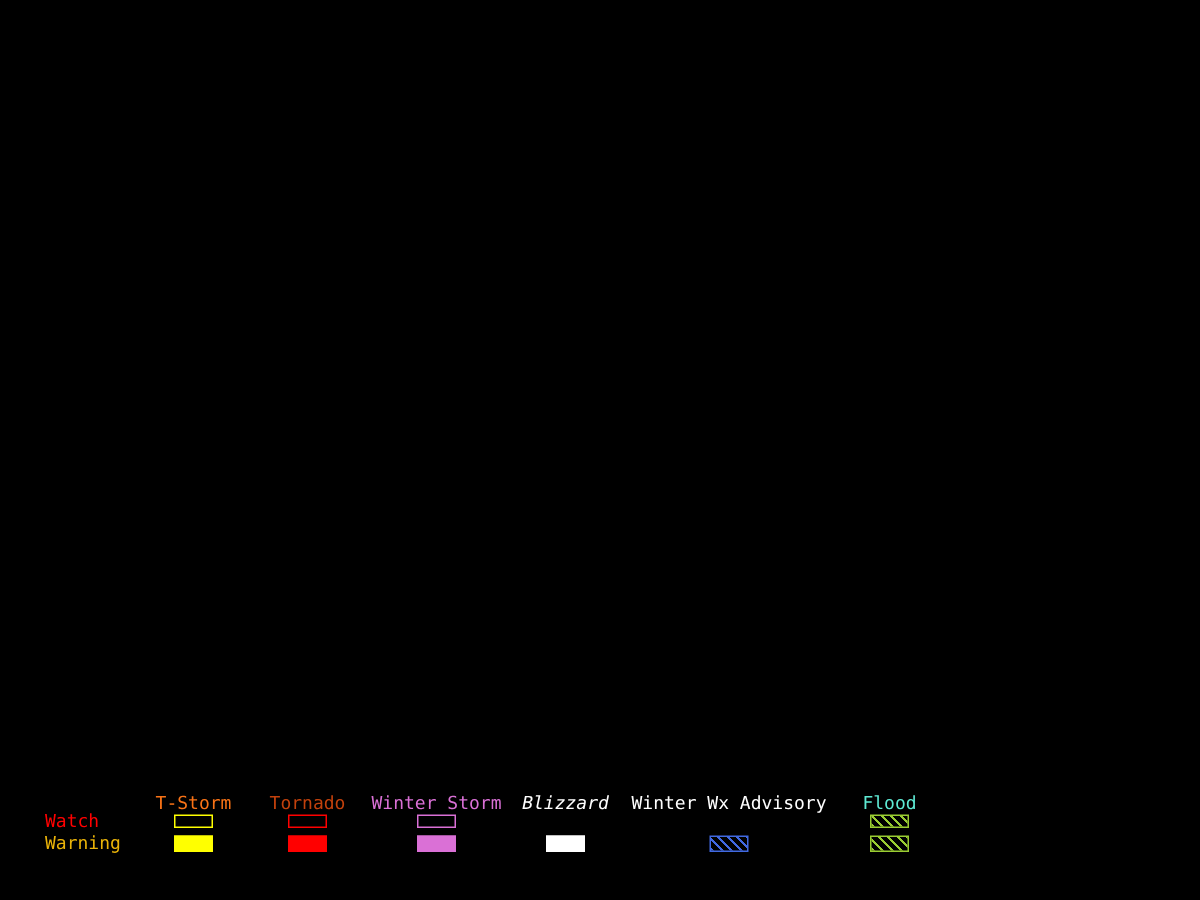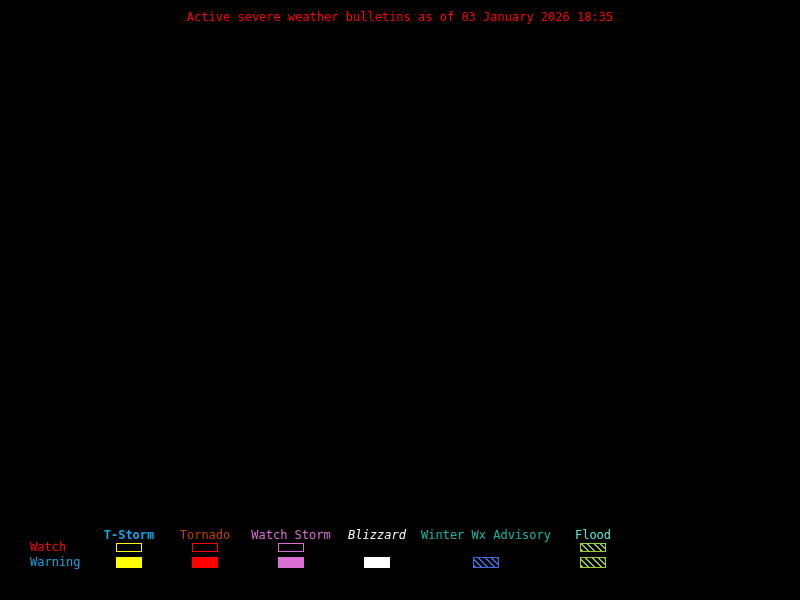--- a/index.html
+++ b/index.html
@@ -79,53 +79,52 @@
       transparent 1.5px,
       transparent 4.5px
     );
   }
 </style>
 </head>
 <body>
 
 <div class="screen">
 
-  <div class="title" style="color: rgb(255, 0, 0);">Active severe weather bulletins as of 03 January 2026 18:35</div>
 
   <div class="legend">
 
     <div class="row-label watch" style="color: rgb(255, 0, 0);">Watch</div>
 
-    <div class="row-label warning" style="color: #0ea5e9;">Warning</div>
+    <div class="row-label warning" style="color: #eab308;">Warning</div>
 
     <div class="legend-col" style="left:129px">
-      <div class="col-label" style="color: #0ea5e9; font-weight: bold;">T-Storm</div>
+      <div class="col-label" style="color: #f97316;">T-Storm</div>
       <div class="swatch watch outline" style="--c: #ffff00;"></div>
       <div class="swatch warning filled" style="--c: #ffff00;"></div>
     </div>
 
     <div class="legend-col" style="left:205px">
       <div class="col-label" style="color: #c2410c;">Tornado</div>
       <div class="swatch watch outline" style="--c: #ff0000;"></div>
       <div class="swatch warning filled" style="--c: #ff0000;"></div>
     </div>
 
     <div class="legend-col" style="left:291px">
-      <div class="col-label" style="color: rgb(218, 112, 214);">Watch Storm</div>
+      <div class="col-label" style="color: rgb(218, 112, 214);">Winter Storm</div>
       <div class="swatch watch outline" style="--c: #da70d6;"></div>
       <div class="swatch warning filled" style="--c: #da70d6;"></div>
     </div>
 
     <div class="legend-col" style="left:377px">
       <div class="col-label" style="color: rgb(255, 255, 255); font-style: italic;">Blizzard</div>
       <div class="swatch warning filled" style="--c: #ffffff;"></div>
     </div>
 
     <div class="legend-col" style="left:486px">
-      <div class="col-label" style="color: #14b8a6;">Winter Wx Advisory</div>
+      <div class="col-label" style="color: #ffffff;">Winter Wx Advisory</div>
       <div class="swatch warning hatched" style="--c: #4169e1;"></div>
     </div>
 
     <div class="legend-col" style="left:593px">
       <div class="col-label" style="color: #5eead4;">Flood</div>
       <div class="swatch watch hatched" style="--c: #9acd32;"></div>
       <div class="swatch warning hatched" style="--c: #9acd32;"></div>
     </div>
 
   </div>

